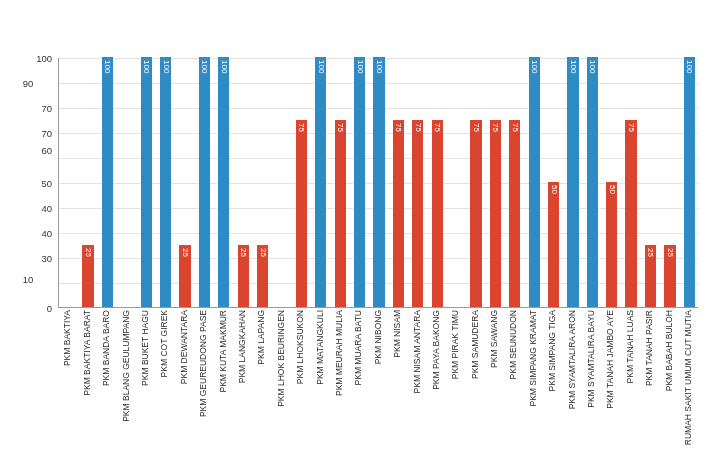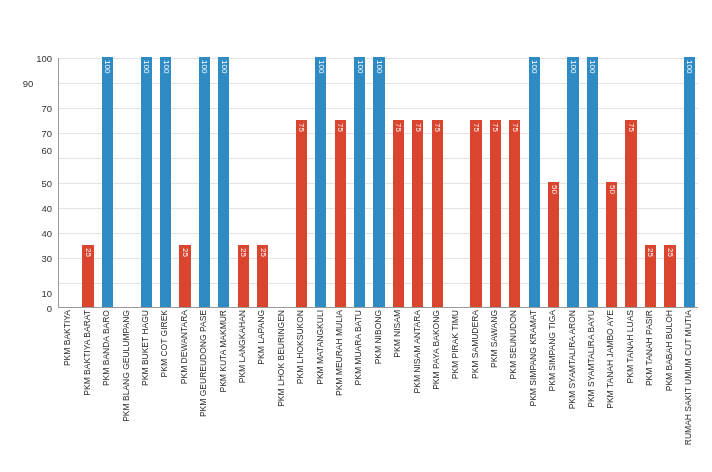--- a/index.html
+++ b/index.html
@@ -113,21 +113,21 @@
   }
 </style>
 </head>
 <body>
 
 <div id="chart-root">
 
 
   <div id="yaxis-labels">
       <div class="ytick-label" style="top: 250px;">0</div>
-      <div class="ytick-label" style="top: 235px;">10</div>
+      <div class="ytick-label" style="top: 221px; text-align: center;">10</div>
       <div class="ytick-label" style="top: 200px;">30</div>
       <div class="ytick-label" style="top: 175px;">40</div>
       <div class="ytick-label" style="top: 150px;">40</div>
       <div class="ytick-label" style="top: 125px;">50</div>
       <div class="ytick-label" style="top: 92px;">60</div>
       <div class="ytick-label" style="top: 75px;">70</div>
       <div class="ytick-label" style="top: 50px;">70</div>
       <div class="ytick-label" style="top: 25px; text-align: center;">90</div>
       <div class="ytick-label" style="top: 0px;">100</div>
     </div>

